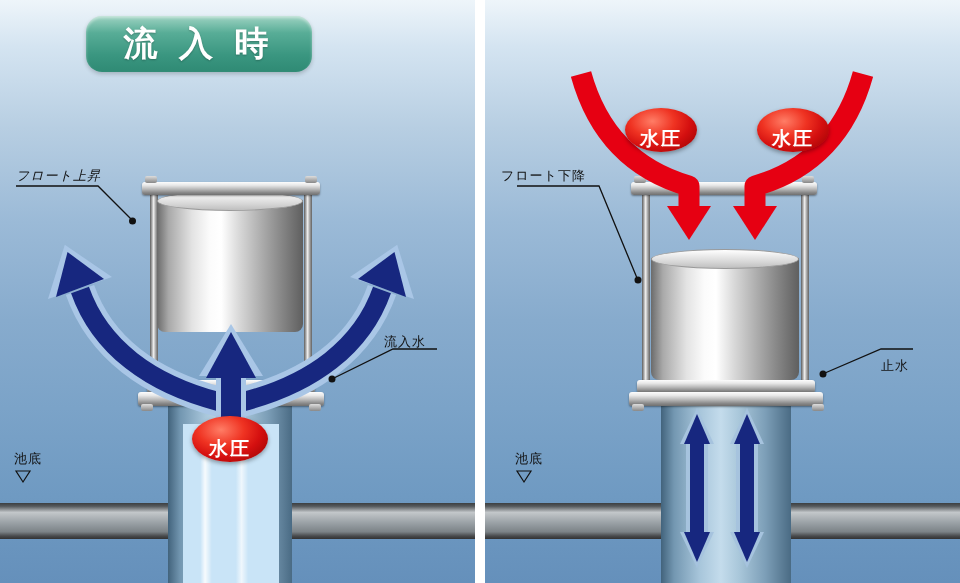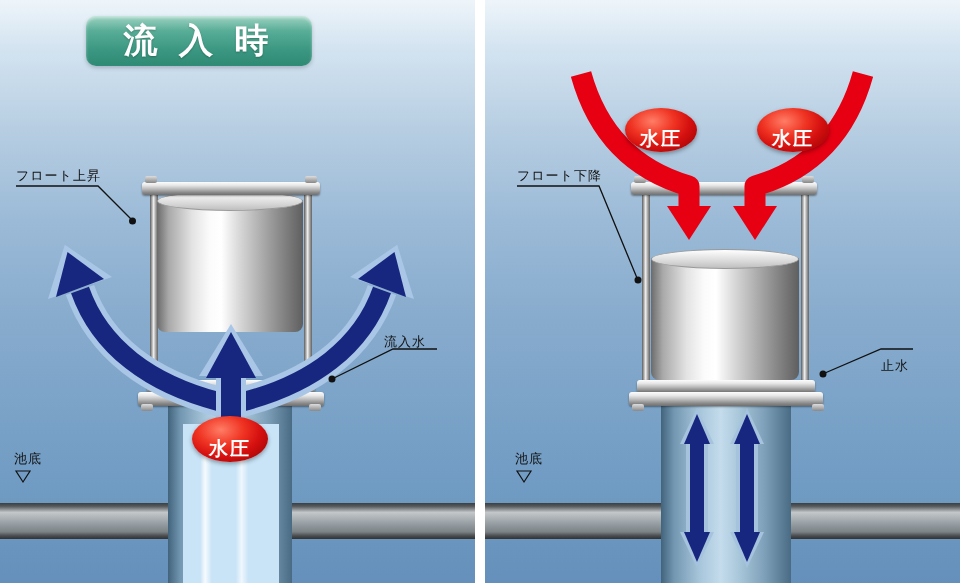--- a/index.html
+++ b/index.html
@@ -43,22 +43,22 @@
   .cylinder{
     position:absolute;border-radius:0 0 8px 8px;
     background:linear-gradient(90deg,#6b6b6b 0%,#a9a9a9 8%,#e3e3e3 24%,#fbfbfb 36%,#ffffff 44%,#d9d9d9 56%,#b1b1b1 70%,#8a8a8a 84%,#5f5f5f 100%);
   }
   .cyl-top{
     position:absolute;height:20px;border-radius:50%;box-sizing:border-box;
     border:1px solid #9a9a9a;
     background:linear-gradient(180deg,#ffffff,#d4d4d4 70%,#bfbfbf);
   }
   .title{
-    position:absolute;height:50px;display:flex;align-items:center;justify-content:center;
-    color:#ffffff;font-weight:bold;font-size:34px;letter-spacing:6px;border-radius:10px;
+    position:absolute;height:56px;display:flex;align-items:center;justify-content:center;
+    color:#ffffff;font-weight:bold;font-size:34px;letter-spacing:6px;border-radius:16px;
     text-shadow:0 1px 2px rgba(0,0,0,.25);
     box-shadow:inset 0 2px 3px rgba(255,255,255,.45), 0 2px 4px rgba(0,0,0,.2);
   }
   .title-green{background:linear-gradient(180deg,#9ed3c2 0%,#58ad97 30%,#3a9680 70%,#2f8a74 100%);}
   .title-orange{background:linear-gradient(180deg,#f6d9ae 0%,#ecb66f 30%,#e2a352 70%,#dd9a45 100%);}
   .oval{
     position:absolute;display:flex;align-items:flex-end;justify-content:center;
     color:#ffffff;font-weight:bold;font-size:19px;letter-spacing:2px;border-radius:50%;
     background:radial-gradient(ellipse at 38% 30%,#ff7d66 0%,#ef3322 35%,#d40f0f 60%,#8f0000 100%);
     box-shadow:0 2px 4px rgba(0,0,0,.35);
@@ -120,21 +120,21 @@
     </g>
     <g>
       <polygon points="16,471 30,471 23,482" fill="none" stroke="#111111" stroke-width="1.2"></polygon>
     </g>
   </svg>
 
   <div class="oval" style="left:192px;top:416px;width:76px;height:46px;">
     <span>水圧</span>
   </div>
 
-  <div class="label" style="left:16px;top:167px;">フロート上昇</div>
+  <div class="label" style="left:16px;top:167px;font-style:italic;">フロート上昇</div>
   <div class="label" style="left:384px;top:333px;">流入水</div>
   <div class="label" style="left:14px;top:450px;">池底</div>
 
   <div class="title title-green" style="left:86px;top:16px;width:226px;">流 入 時</div>
 </div>
 
 <div class="panel" id="panel-right">
 
   <div class="ground"></div>
 
@@ -193,17 +193,17 @@
     </g>
   </svg>
 
   <div class="oval" style="left:140px;top:108px;width:72px;height:44px;">
     <span>水圧</span>
   </div>
   <div class="oval" style="left:272px;top:108px;width:72px;height:44px;">
     <span>水圧</span>
   </div>
 
-  <div class="label" style="left:32px;top:167px;">フロート下降</div>
+  <div class="label" style="left:16px;top:167px;">フロート下降</div>
   <div class="label" style="left:396px;top:333px;margin-top:24px;">止水</div>
   <div class="label" style="left:30px;top:450px;">池底</div>
 
 </div>
 
 </body></html>

